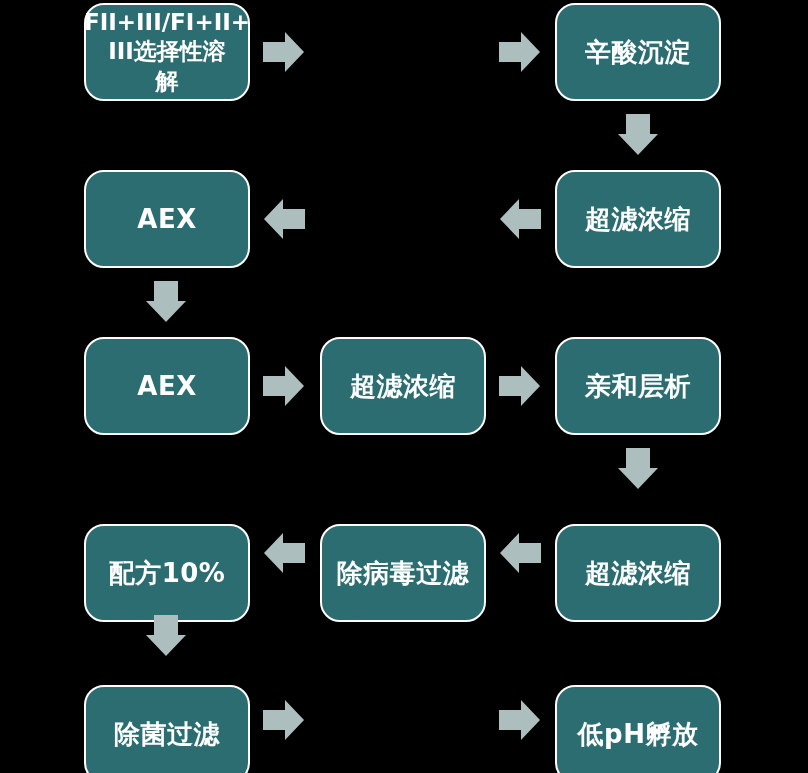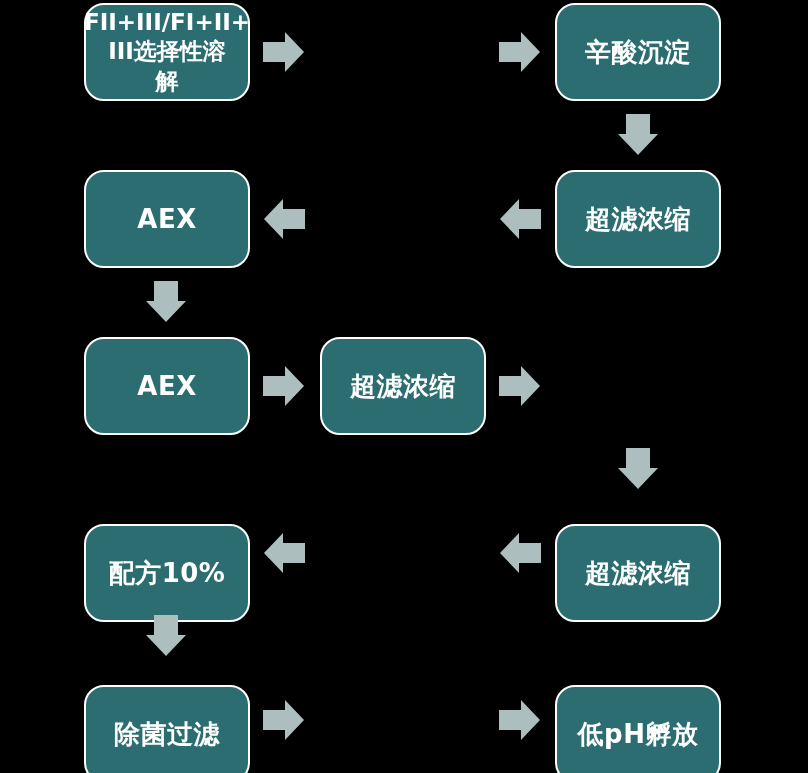--- a/index.html
+++ b/index.html
@@ -73,31 +73,37 @@
   </div>
   <svg class="ar" style="left:263px;top:365px" viewBox="0 0 42 42">
       <polygon points="0,11 22,11 22,1 41,21 22,41 22,31 0,31"></polygon>
     </svg>
   <div class="node r3 c2">
     <span class="lbl">超滤浓缩</span>
   </div>
   <svg class="ar" style="left:499px;top:365px" viewBox="0 0 42 42">
       <polygon points="0,11 22,11 22,1 41,21 22,41 22,31 0,31"></polygon>
     </svg>
+  <div class="node r3 c3">
+    <span class="lbl">亲和层析</span>
+  </div>
 
   <svg class="ar" style="left:617px;top:448px" viewBox="0 0 42 42">
       <polygon points="9,0 33,0 33,20 41,20 21,41 1,20 9,20"></polygon>
     </svg>
 
   <div class="node r4 c3">
     <span class="lbl">超滤浓缩</span>
   </div>
   <svg class="ar" style="left:499px;top:532px" viewBox="0 0 42 42">
       <polygon points="42,11 20,11 20,1 1,21 20,41 20,31 42,31"></polygon>
     </svg>
+  <div class="node r4 c2">
+    <span class="lbl">除病毒过滤</span>
+  </div>
   <svg class="ar" style="left:263px;top:532px" viewBox="0 0 42 42">
       <polygon points="42,11 20,11 20,1 1,21 20,41 20,31 42,31"></polygon>
     </svg>
   <div class="node r4 c1">
     <span class="lbl">配方10%</span>
   </div>
 
   <svg class="ar" style="left:145px;top:615px" viewBox="0 0 42 42">
       <polygon points="9,0 33,0 33,20 41,20 21,41 1,20 9,20"></polygon>
     </svg>

